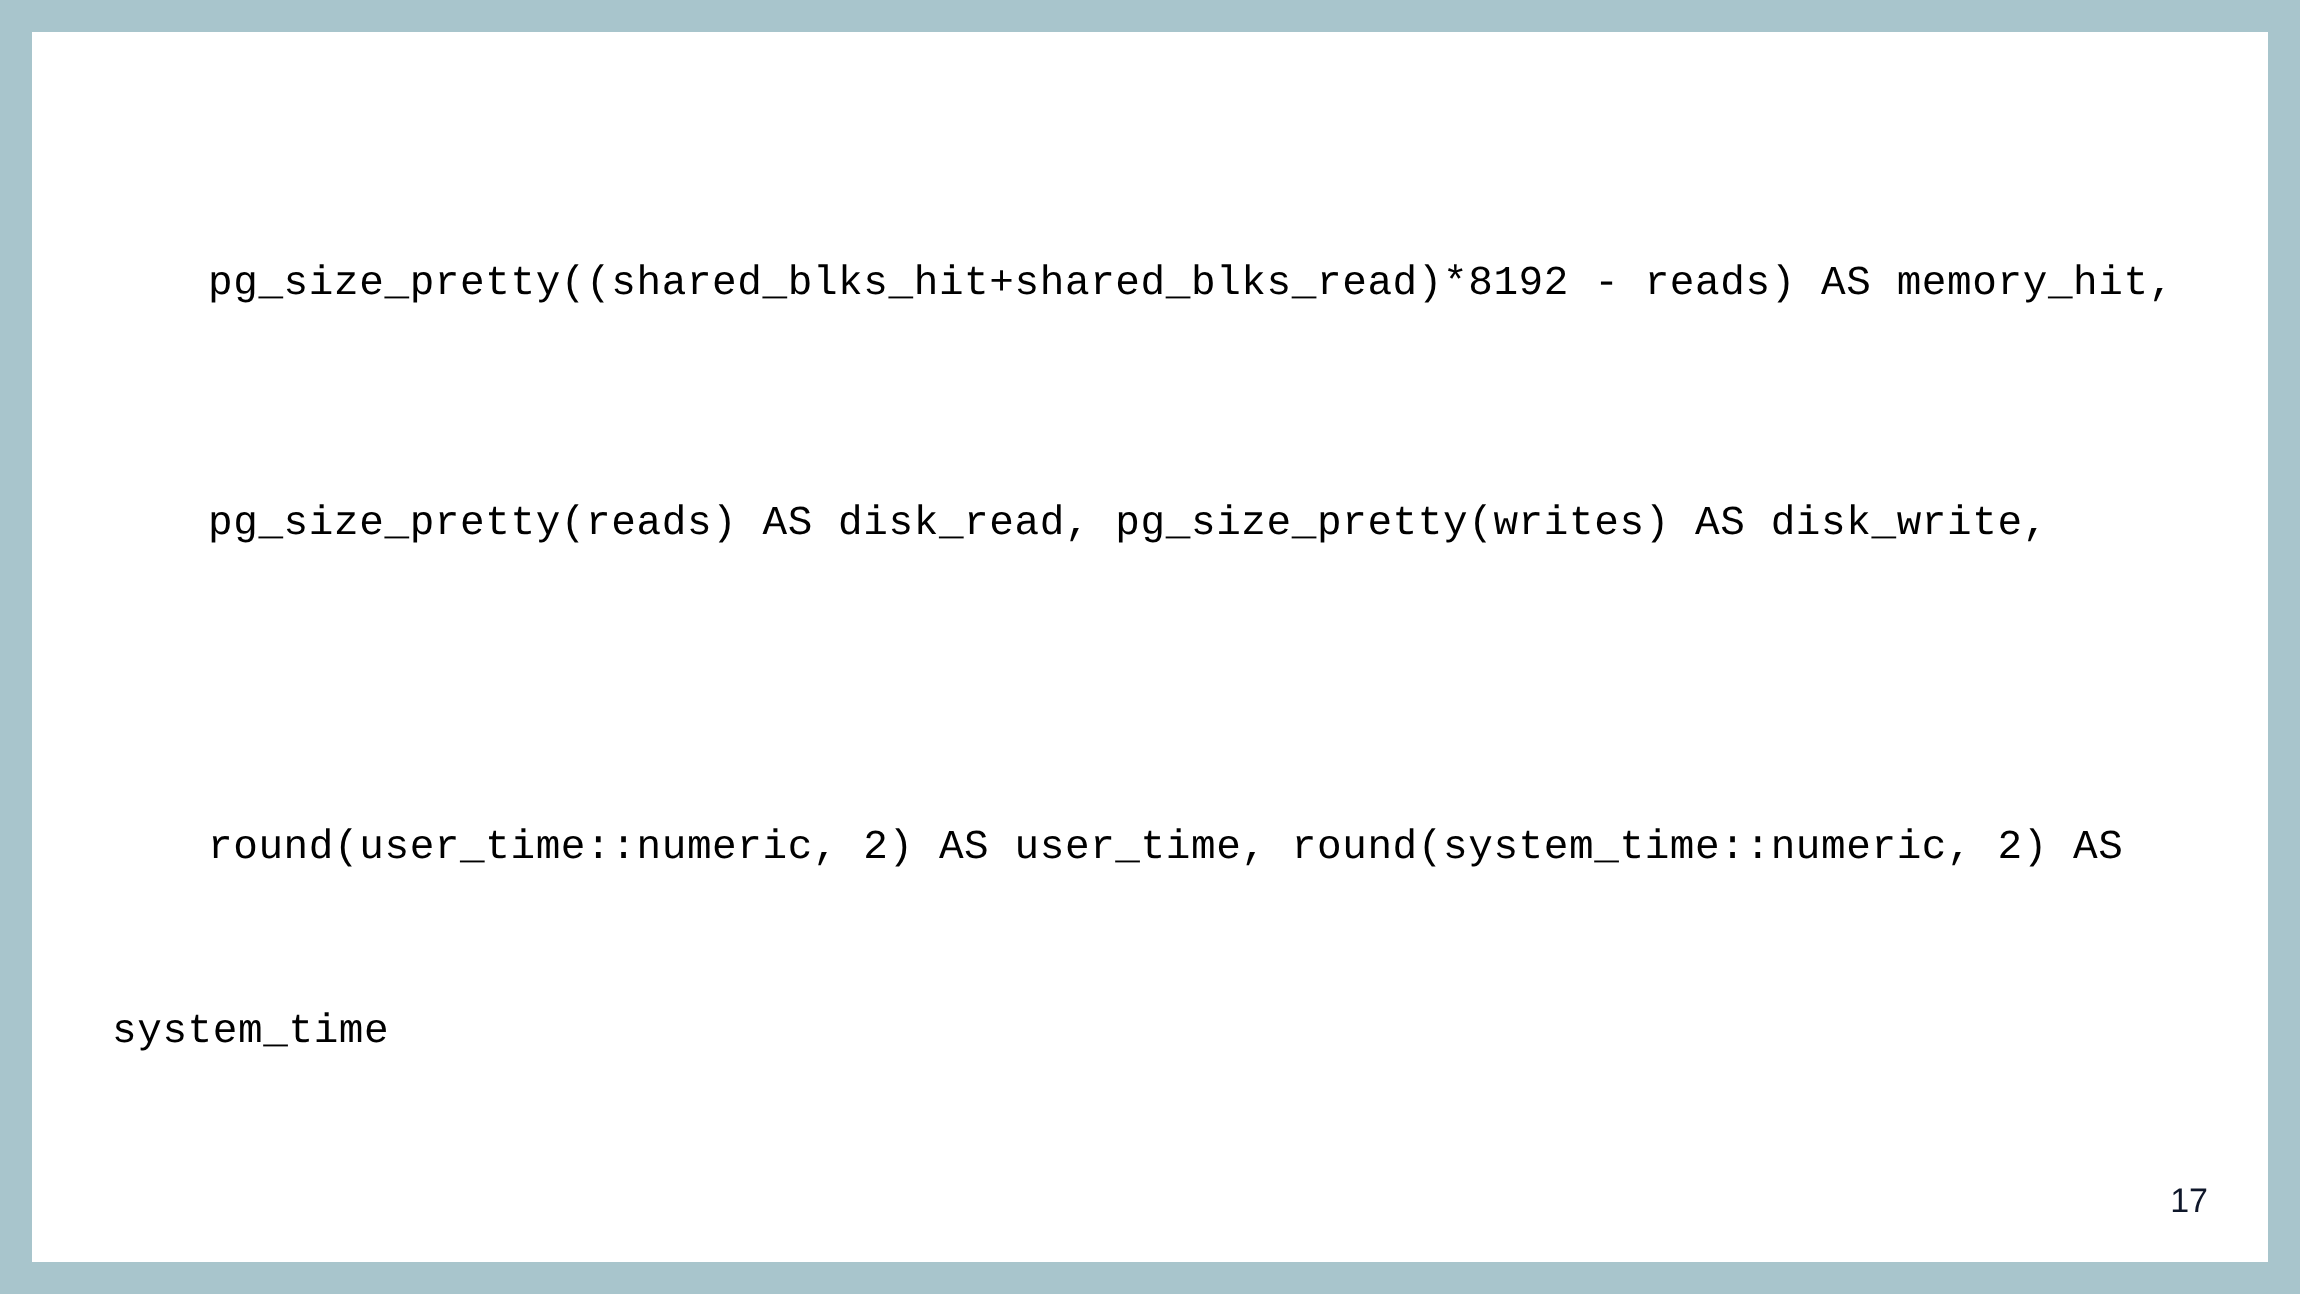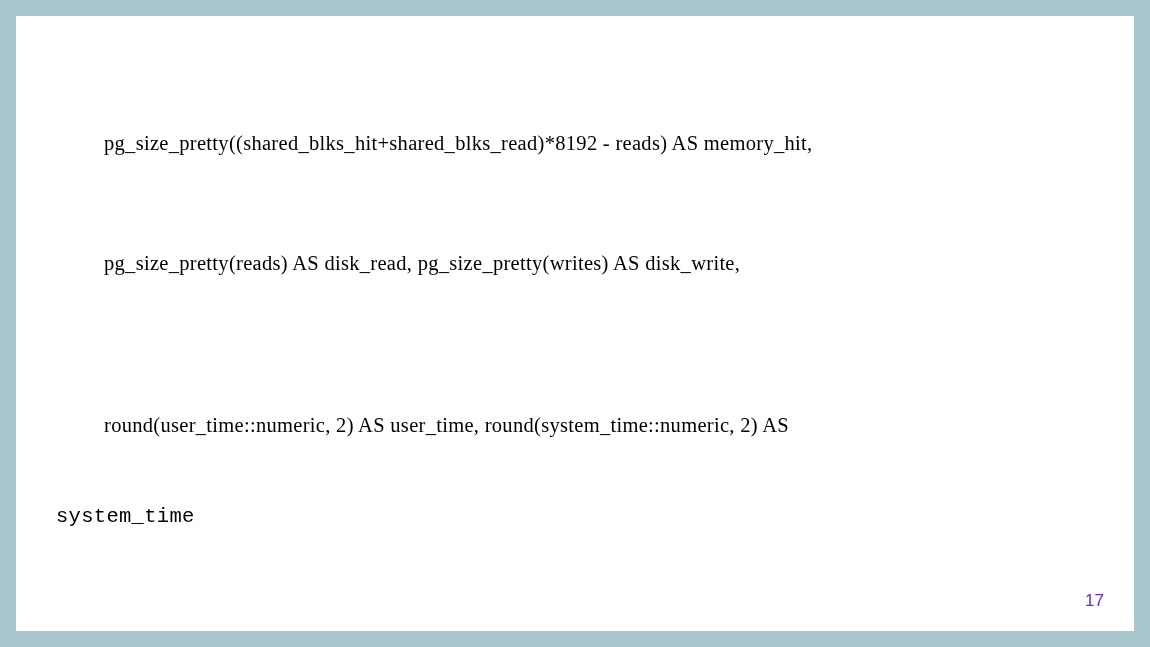--- a/index.html
+++ b/index.html
@@ -32,29 +32,28 @@
     .code-line {
       display: block;
       margin-bottom: 28px;
     }
     .code-line.tight {
       margin-bottom: 0;
       margin-top: 42px;
     }
     .indent {
       padding-left: 48px;
-      font-family: Liberation Serif, serif;
     }
     .page-number {
       position: absolute;
       bottom: 20px;
       right: 30px;
       font-family: Arial, Helvetica, sans-serif;
       font-size: 17px;
-      color: #6d28d9;
+      color: #0f172a;
     }
   </style>
 </head>
 <body>
 
 <div class="slide">
   <div class="code-block">
     <span class="code-line indent">pg_size_pretty((shared_blks_hit+shared_blks_read)*8192 - reads) AS memory_hit,</span>
     <span class="code-line indent">pg_size_pretty(reads) AS disk_read, pg_size_pretty(writes) AS disk_write,</span>
     <span class="code-line tight indent">round(user_time::numeric, 2) AS user_time, round(system_time::numeric, 2) AS</span>

